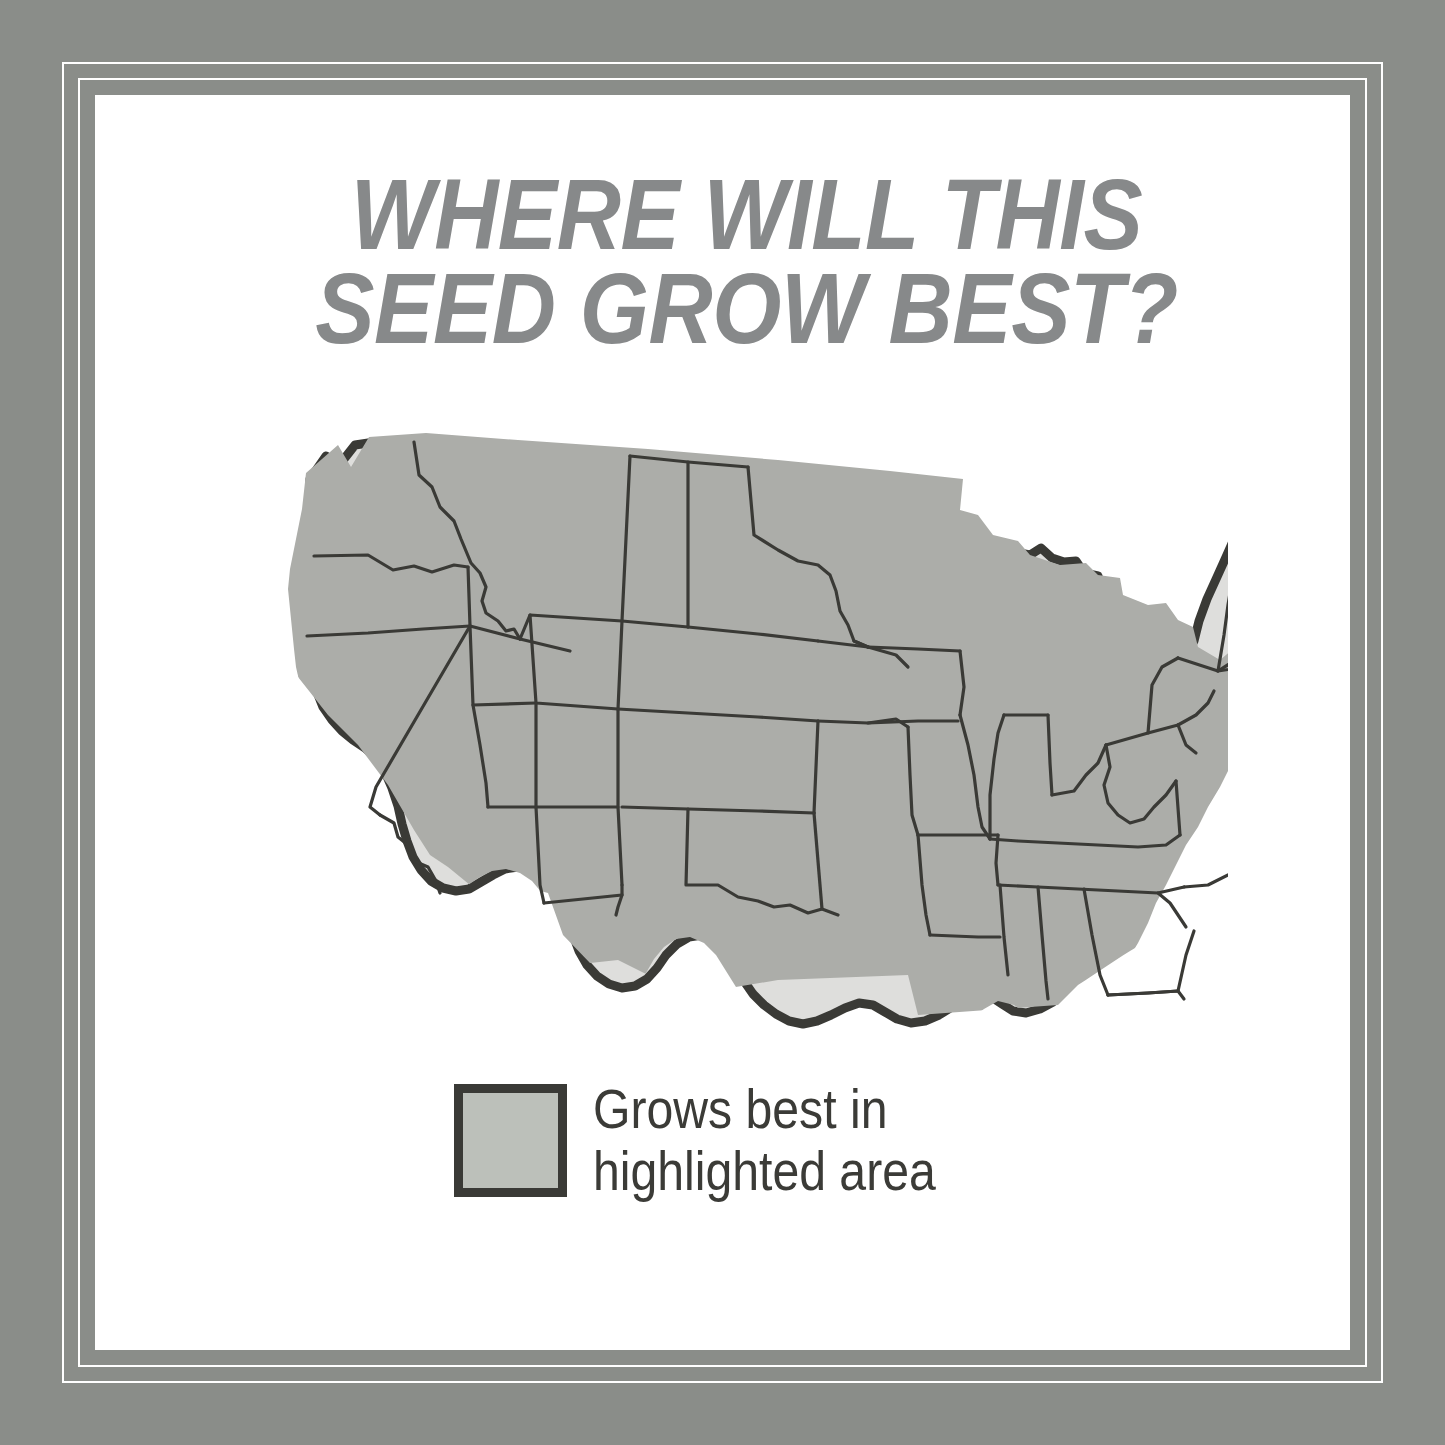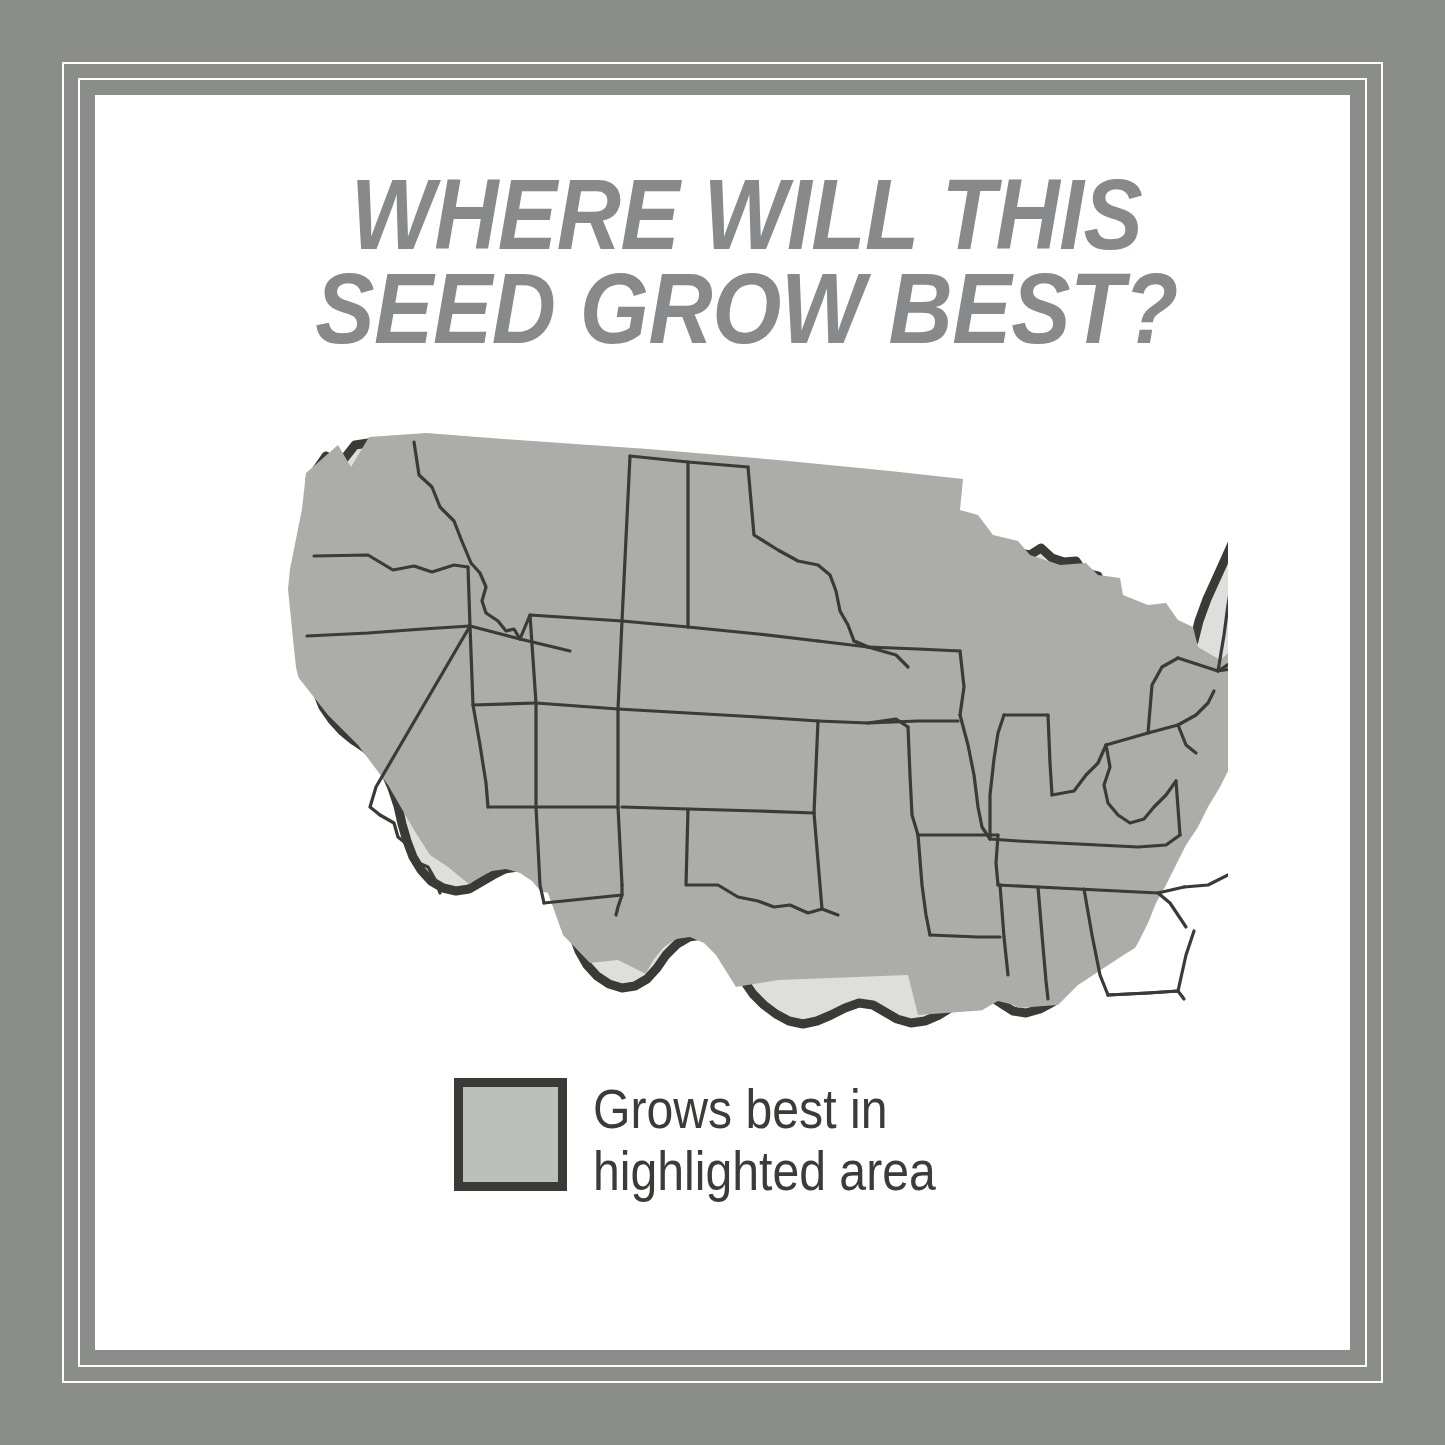--- a/index.html
+++ b/index.html
@@ -61,21 +61,21 @@
     align-items:flex-start;
     justify-content:center;
   }
   #us-map{ display:block; }
 
   
   #legend{
     position:absolute;
     left:0; right:0; bottom:148px;
     display:flex;
-    align-items:flex-start;
+    align-items:center;
     justify-content:center;
     gap:26px;
   }
   #legend-swatch{
     width:113px; height:113px;
     background:#bcc0ba;
     border:9px solid #3a3a36;
     flex:0 0 auto;
   }
   #legend-text{

